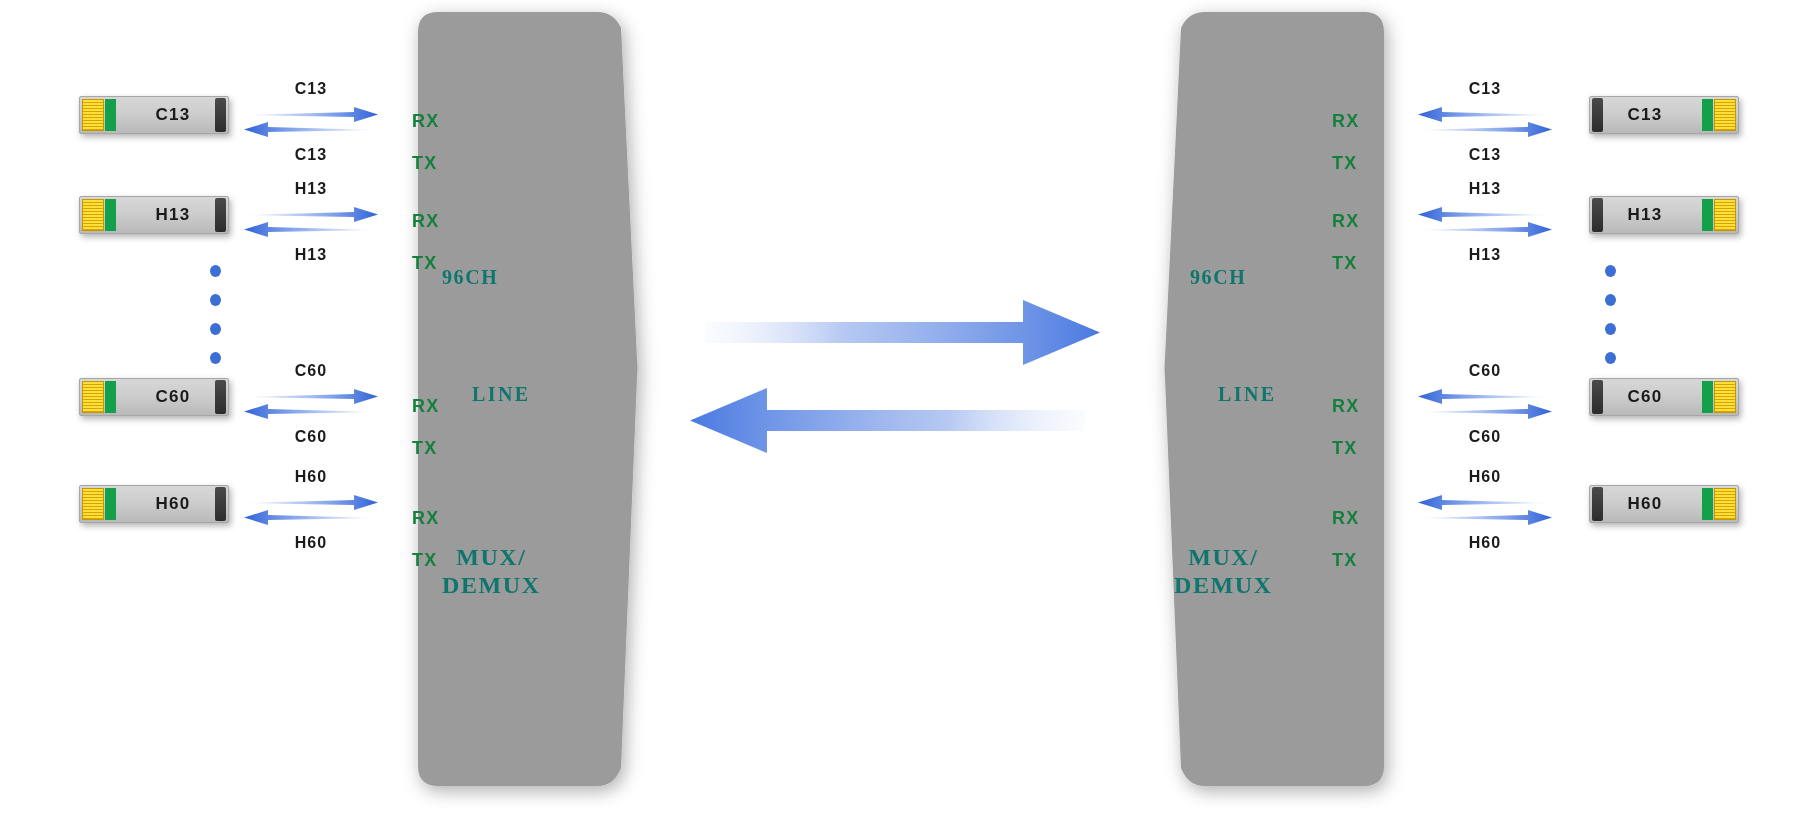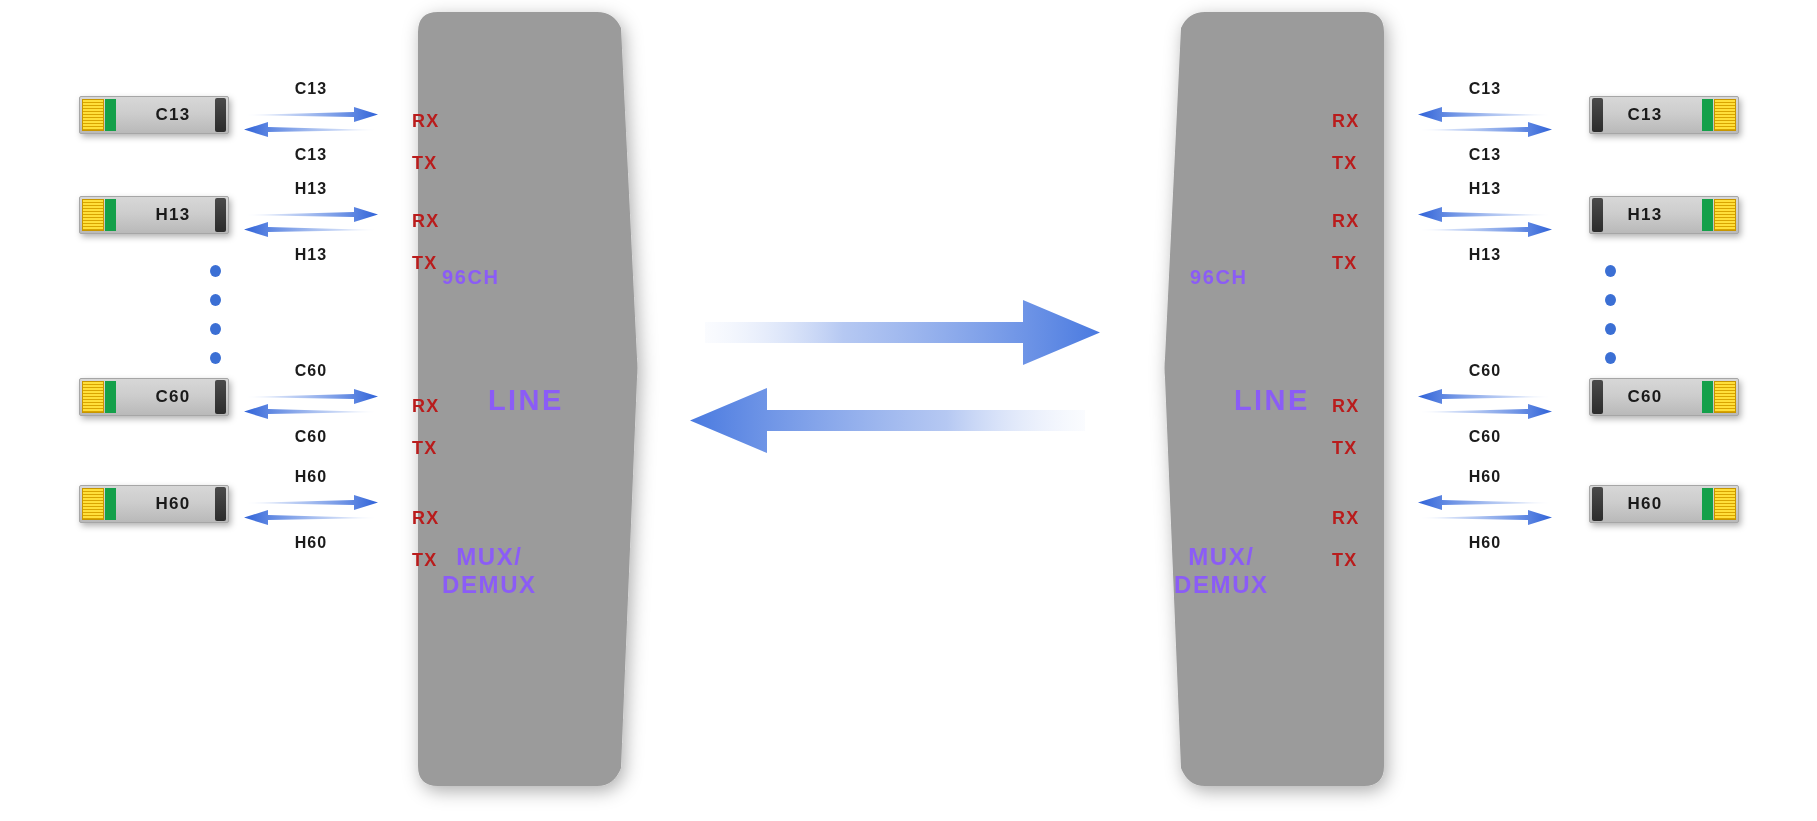--- a/index.html
+++ b/index.html
@@ -11,34 +11,35 @@
     overflow: hidden;
     position: relative;
   }
   #stage { position: absolute; inset: 0; }
 
   
   .chassis { position: absolute; }
   .chassis svg { display: block; overflow: visible; }
   .chassis-label {
     position: absolute;
-    color: #8b5cf6;
+    color: #0f766e;
     font-weight: bold;
     letter-spacing: 1.6px;
     white-space: pre-line;
     line-height: 1.18;
+    font-family: Liberation Serif, serif;
   }
   .lbl-96ch { font-size: 20px; }
-  .lbl-line { font-size: 29px; letter-spacing: 2.4px; margin-left: 16px; }
+  .lbl-line { font-size: 20px; letter-spacing: 2.4px; }
   .lbl-mux  { font-size: 24px; }
 
   
   .porttag {
     position: absolute;
-    color: #b91c1c;
+    color: #15803d;
     font-size: 18px;
     font-weight: bold;
     letter-spacing: 1.2px;
     line-height: 1.16;
     white-space: pre-line;
   }
 
   
   .module {
     position: absolute;

